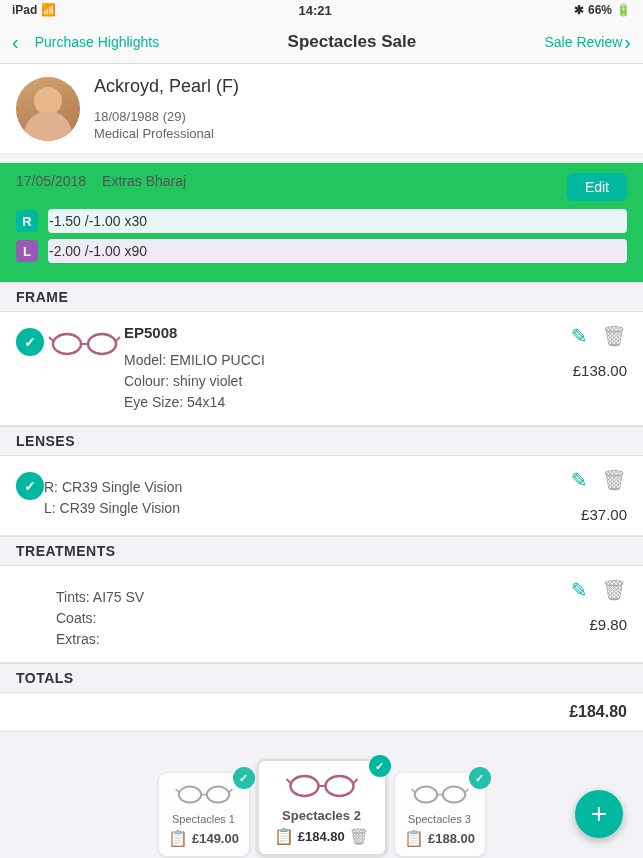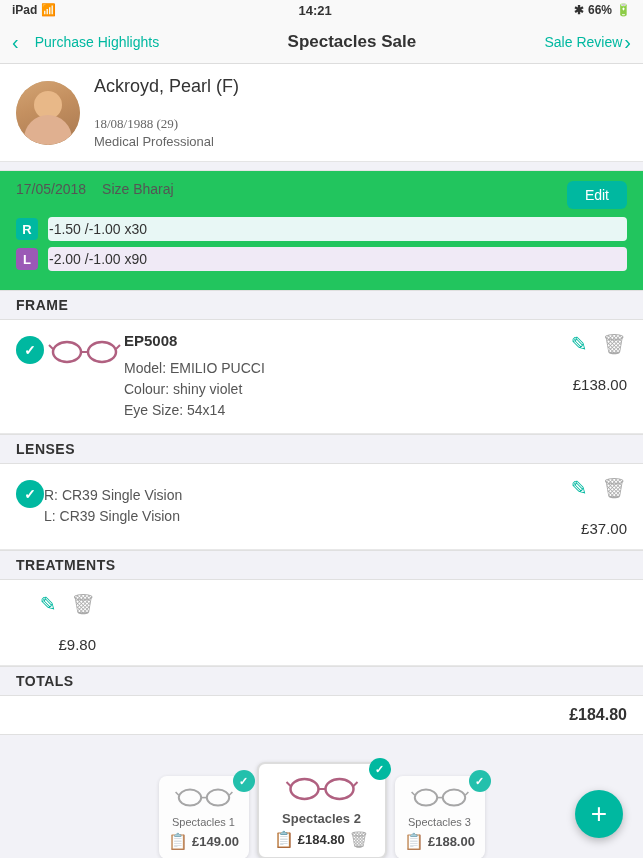--- a/index.html
+++ b/index.html
@@ -105,21 +105,21 @@
       position: absolute;
       bottom: 0;
       left: 8px;
       width: 48px;
       height: 30px;
       border-radius: 24px 24px 0 0;
       background: #e0b090;
     }
     .patient-info { flex: 1; }
     .patient-name { font-size: 18px; font-weight: 400; color: #333; }
-    .patient-dob { font-size: 13px; color: #666; margin-top: 19px; font-family: Liberation Serif, serif; }
+    .patient-dob { font-size: 13px; color: #666; margin-top: 12px; }
     .patient-type { font-size: 13px; color: #666; margin-top: 2px; }
 
     
     .prescription-section {
       background: #22c55e;
       padding: 10px 16px;
       margin-top: 8px;
       border-top: 1px solid #e5e5e5;
       border-bottom: 3px solid #22c55e;
     }
@@ -237,21 +237,21 @@
       color: #00b8a0;
       font-size: 20px;
       cursor: pointer;
     }
     .action-icon.trash { color: #aaa; }
     .item-price {
       font-size: 15px;
       font-weight: 500;
       color: #333;
       text-align: right;
-      margin-top: 16px;
+      margin-top: 10px;
     }
 
     
     .totals-row {
       display: flex;
       justify-content: flex-end;
       padding: 10px 16px;
       background: #fff;
       border-bottom: 1px solid #e0e0e0;
     }
@@ -388,21 +388,21 @@
     <div class="patient-name">Ackroyd, Pearl (F)</div>
     <div class="patient-dob">18/08/1988 (29)</div>
     <div class="patient-type">Medical Professional</div>
   </div>
 </div>
 
 <div class="prescription-section">
   <div class="prescription-header">
     <div class="prescription-meta">
       <span>17/05/2018</span>
-      <span>Size Bharaj</span>
+      <span>Extras Bharaj</span>
     </div>
     <button class="edit-button">Edit</button>
   </div>
   <div class="rx-row">
     <span class="rx-badge right">R</span>
     <div class="rx-value-bar">-1.50 /-1.00 x30</div>
   </div>
   <div class="rx-row">
     <span class="rx-badge left">L</span>
     <div class="rx-value-bar left-bar">-2.00 /-1.00 x90</div>
@@ -456,20 +456,27 @@
         <span class="action-icon trash">🗑</span>
       </div>
       <div class="item-price">£37.00</div>
     </div>
   </div>
 </div>
 
 <div class="section-label">TREATMENTS</div>
 <div class="item-section">
   <div class="item-row">
+    <div class="treatments-area">
+      <div class="item-desc">
+        <span>Tints: AI75 SV</span><br>
+        <span>Coats:</span><br>
+        <span>Extras:</span>
+      </div>
+    </div>
     <div class="item-actions">
       <div class="action-icons">
         <span class="action-icon">✎</span>
         <span class="action-icon trash">🗑</span>
       </div>
       <div class="item-price">£9.80</div>
     </div>
   </div>
 </div>
 

